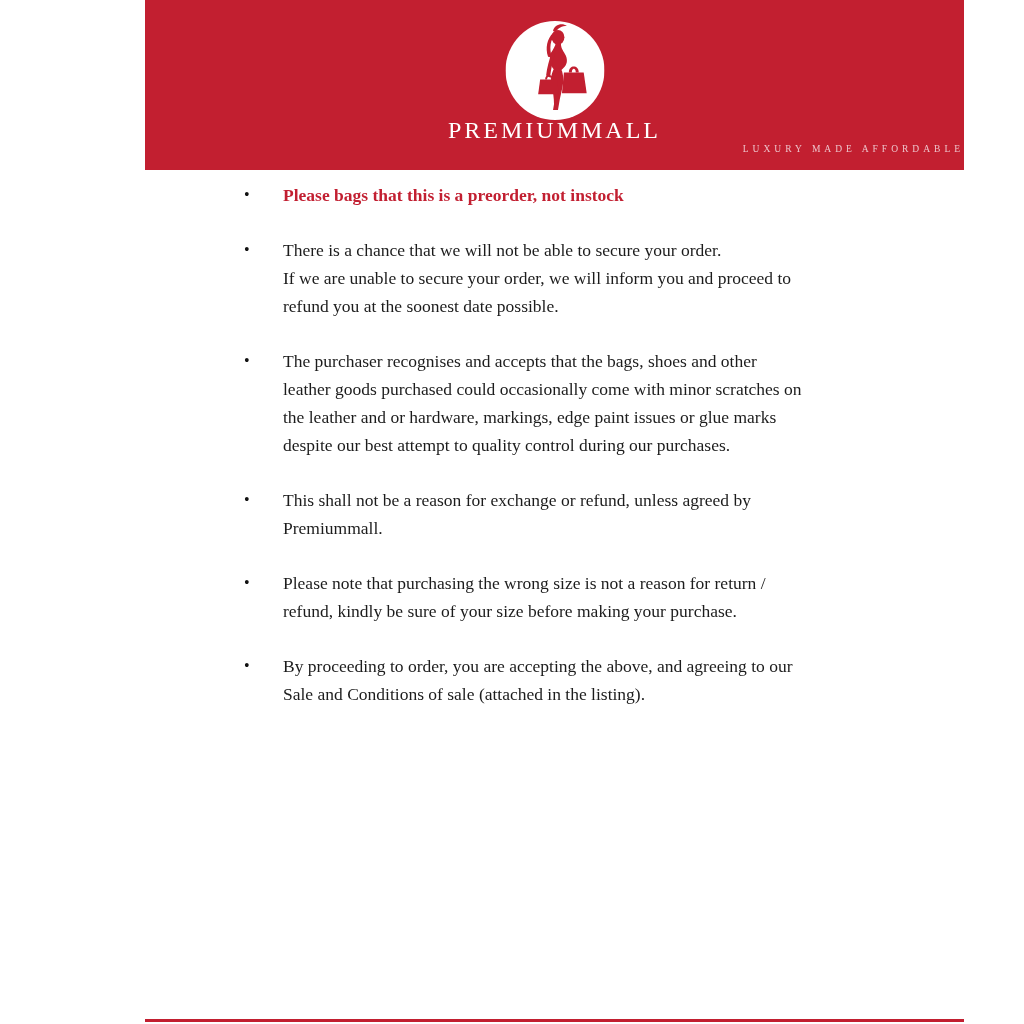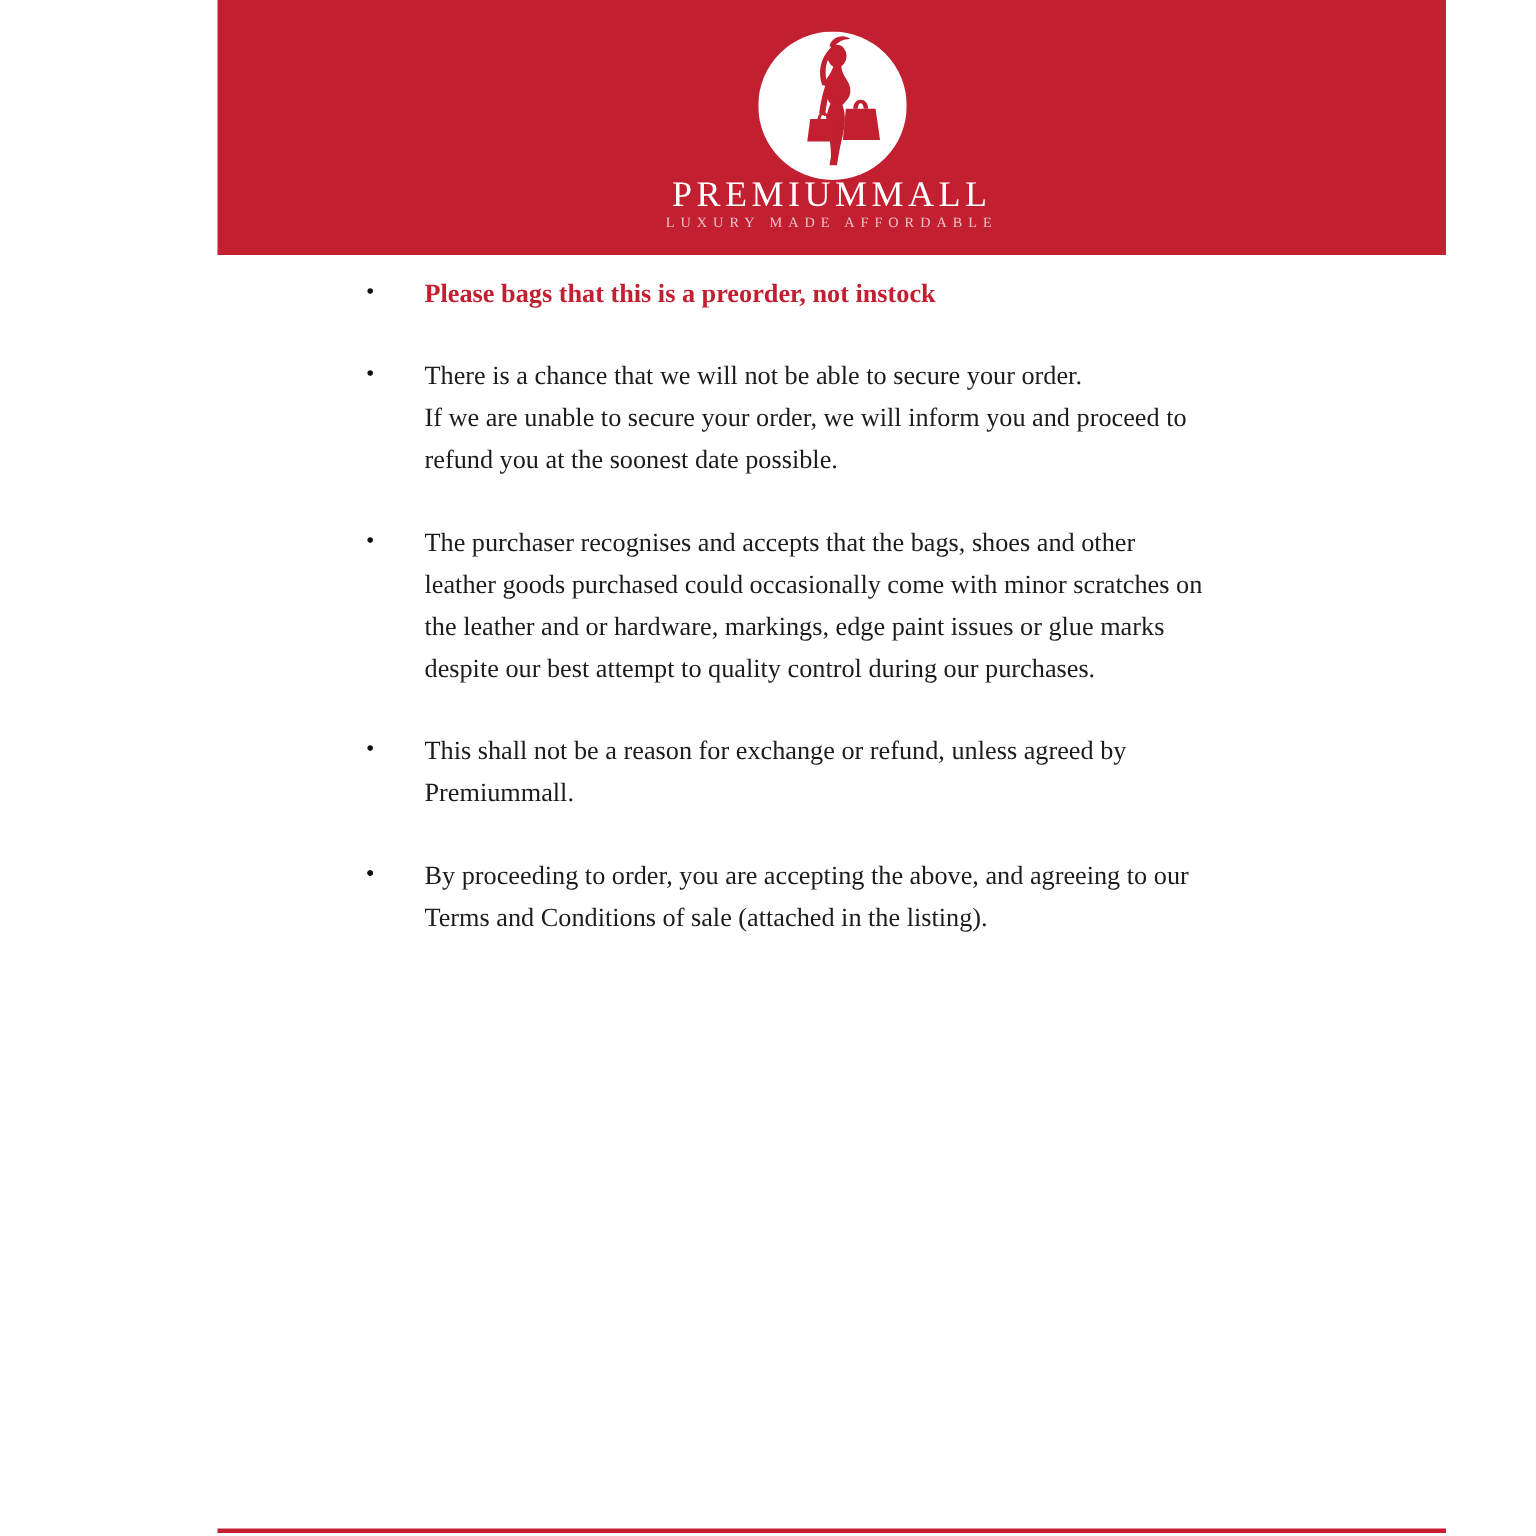--- a/index.html
+++ b/index.html
@@ -23,21 +23,21 @@
   }
   .logo svg{display:block;width:99px;height:99px;color:var(--banner-red,#c21f30);}
   .brand{
     position:absolute;left:0;right:0;top:117px;
     text-align:center;color:#ffffff;
     font-size:24px;letter-spacing:3px;line-height:26px;
     font-weight:400;white-space:nowrap;
   }
   .tagline{
     position:absolute;left:0;right:0;top:143px;
-    text-align:center;color:#edc3ca;
+    text-align:right;color:#edc3ca;
     font-size:9.5px;letter-spacing:4px;line-height:12px;
     white-space:nowrap;
   }
   
   .doc-title{
     margin:80px 0 0 0;
     text-align:center;
     font-size:26px;font-weight:bold;color:#141414;
     line-height:32px;
   }
@@ -139,24 +139,26 @@
 despite our best attempt to quality control during our purchases.</span>
     </li>
     <li>
       <span class="marker">•</span>
         <span class="lead"></span>
         <span class="body-text">This shall not be a reason for exchange or refund, unless agreed by
 Premiummall.</span>
     </li>
     <li>
       <span class="marker">•</span>
+        <span class="body-text">Please note that purchasing the wrong size is not a reason for return /
+refund, kindly be sure of your size before making your purchase.</span>
     </li>
     <li>
       <span class="marker">•</span>
         <span class="lead"></span>
         <span class="body-text">By proceeding to order, you are accepting the above, and agreeing to our
-Terms and Conditions of sale (attached in the listing).</span>
+Sale and Conditions of sale (attached in the listing).</span>
     </li>
   </ul>
 
   <div class="footer-bar"></div>
 
 </div>
 
 </body></html>

